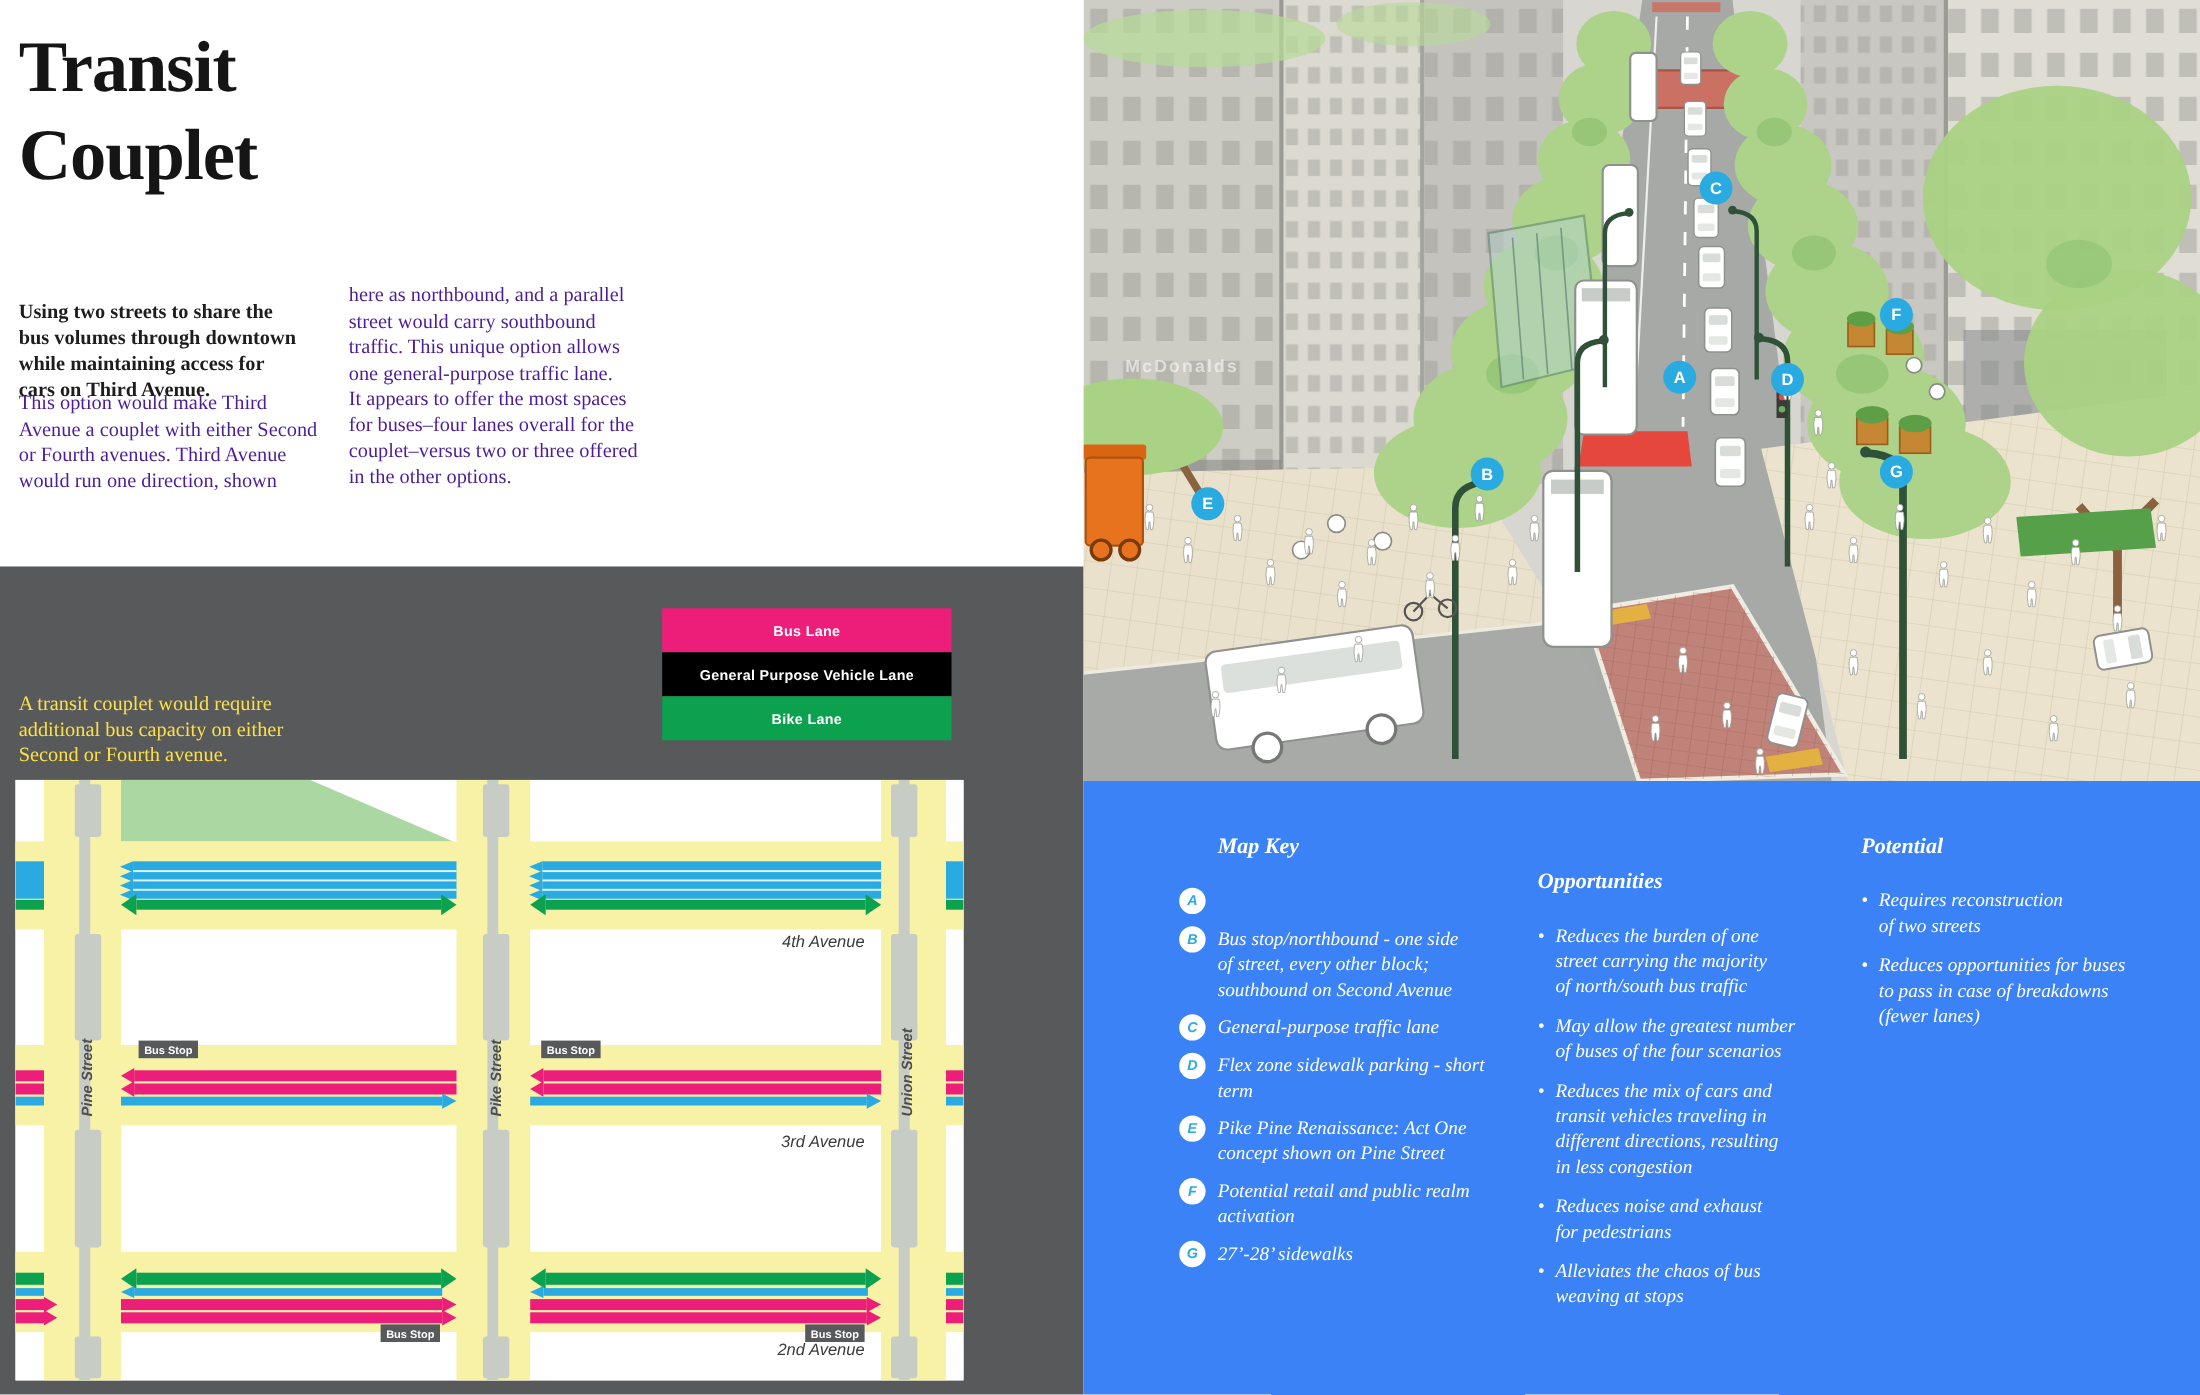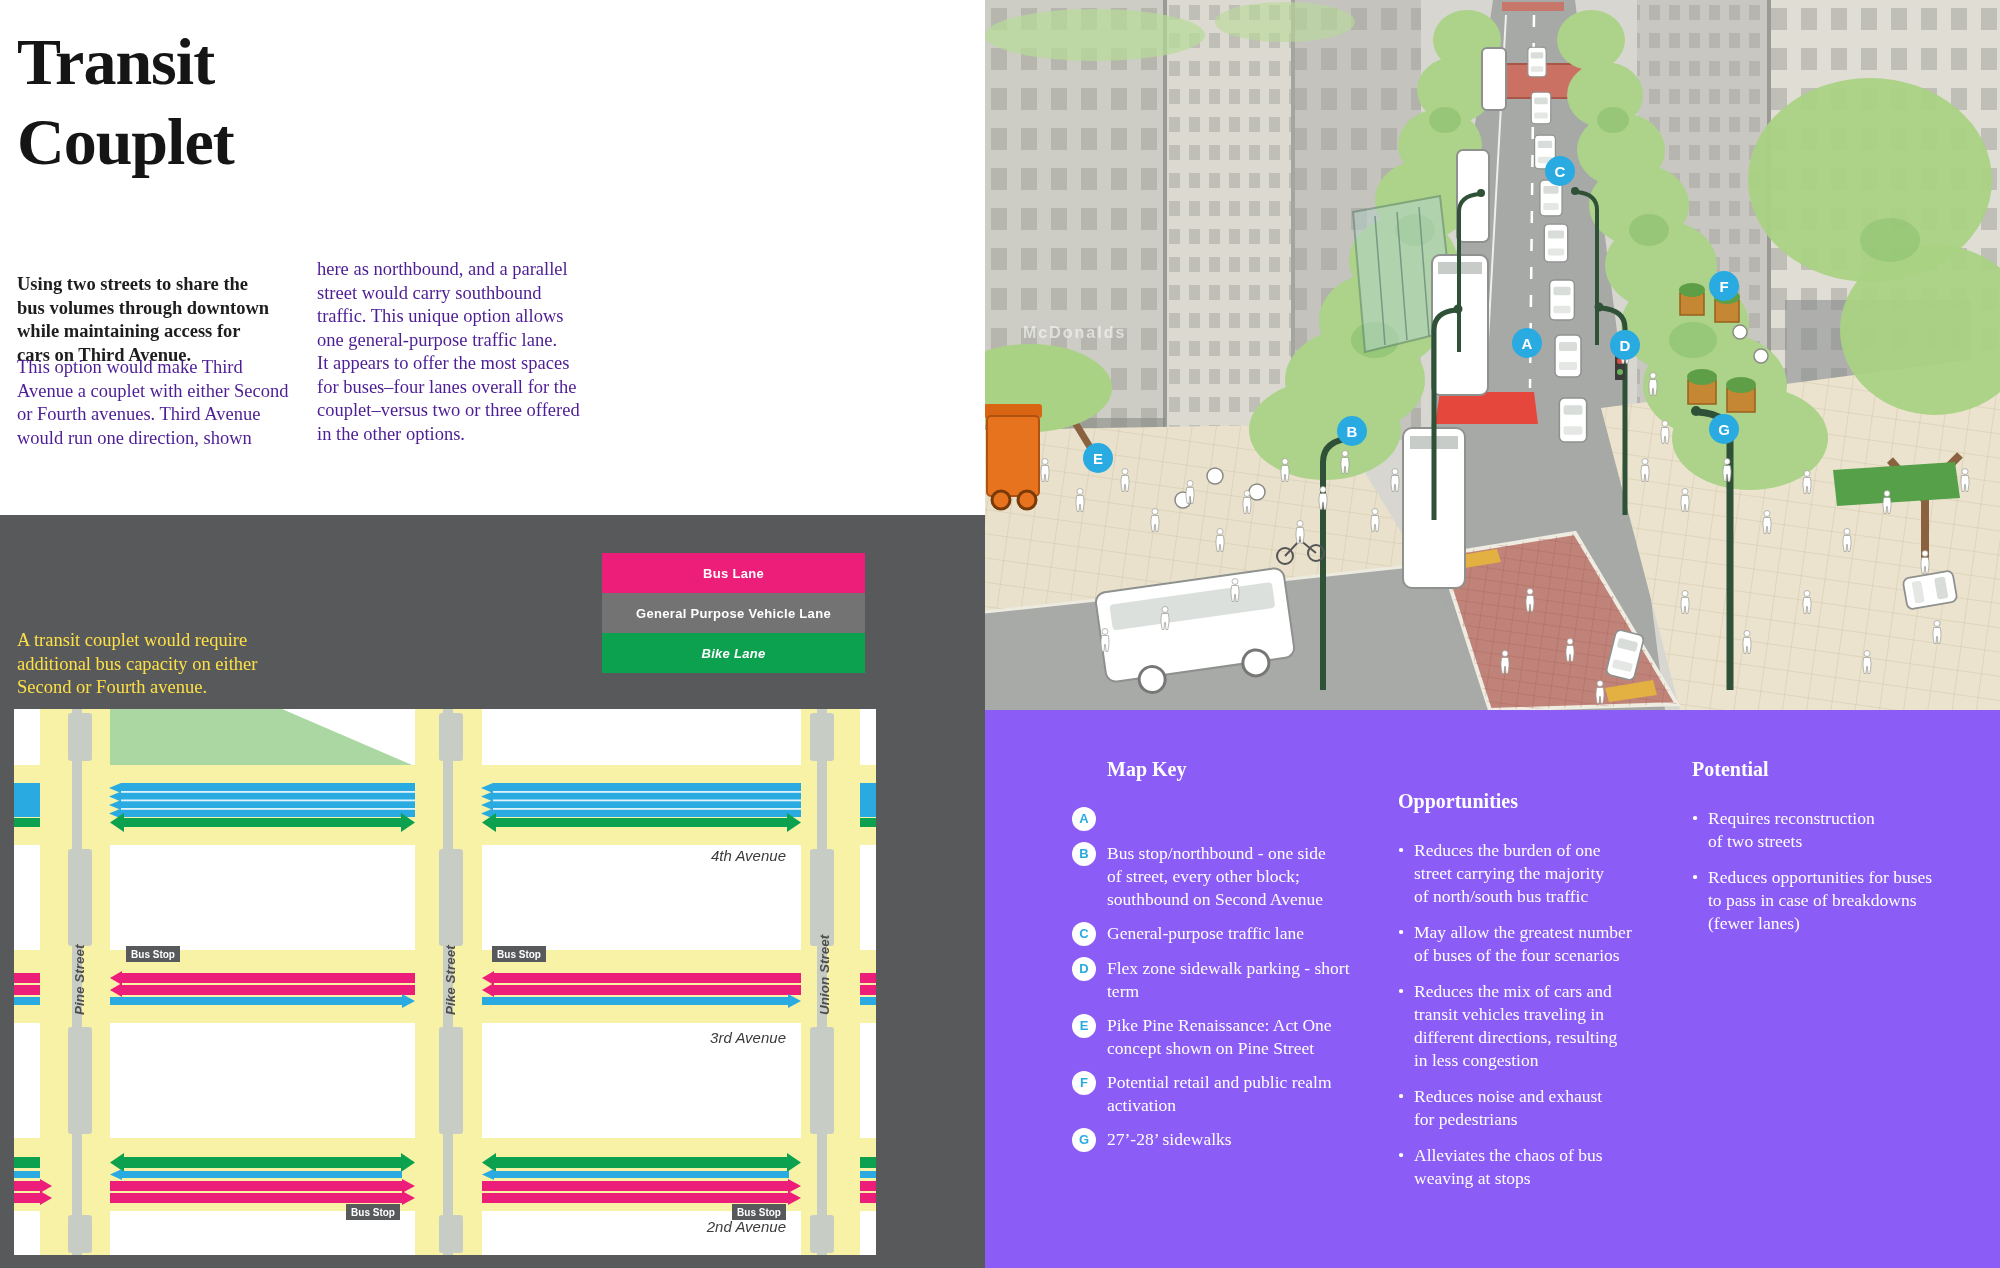--- a/index.html
+++ b/index.html
@@ -83,24 +83,24 @@
 
   <div id="gray-panel" style="background-color: rgb(88, 89, 91);">
     <div id="gray-note" class="pre">A transit couplet would require
 additional bus capacity on either
 Second or Fourth avenue.</div>
 
     <div id="legend">
       <div class="legend-row" style="background-color: rgb(236, 30, 121);">
         <span class="legend-label">Bus Lane</span>
       </div>
-      <div class="legend-row" style="background-color: #737373;">
+      <div class="legend-row" style="background-color: #000000;">
         <span class="legend-label">General Purpose Vehicle Lane</span>
       </div>
-      <div class="legend-row" style="background-color: rgb(12, 161, 78); font-style: italic;">
+      <div class="legend-row" style="background-color: rgb(12, 161, 78);">
         <span class="legend-label">Bike Lane</span>
       </div>
     </div>
 
     <div id="map-wrap">
       <svg width="862" height="546" viewBox="0 0 862 546">
 
         <rect x="0" y="0" width="862" height="546" fill="#FFFFFF"></rect>
 
         <polygon points="70,0 268,0 398,56 70,56" fill="#ABD7A3"></polygon>
@@ -515,21 +515,21 @@
     
     <div class="ill-marker" style="left:527px;top:328px;">A</div>
     <div class="ill-marker" style="left:352px;top:416px;">B</div>
     <div class="ill-marker" style="left:560px;top:156px;">C</div>
     <div class="ill-marker" style="left:625px;top:330px;">D</div>
     <div class="ill-marker" style="left:98px;top:443px;">E</div>
     <div class="ill-marker" style="left:724px;top:271px;">F</div>
     <div class="ill-marker" style="left:724px;top:414px;">G</div>
   </div>
 
-  <div id="cyan-panel" style="background-color: #8b5cf6;">
+  <div id="cyan-panel" style="background-color: #3b82f6; font-style: italic;">
 
     <div class="panel-col" id="col-key">
       <h3 class="panel-heading">Map Key</h3>
       <div class="key-item">
         <div class="key-circle">A</div>
       </div>
       <div class="key-item">
         <div class="key-circle">B</div>
         <div class="key-text pre">Bus stop/northbound - one side
 of street, every other block;

